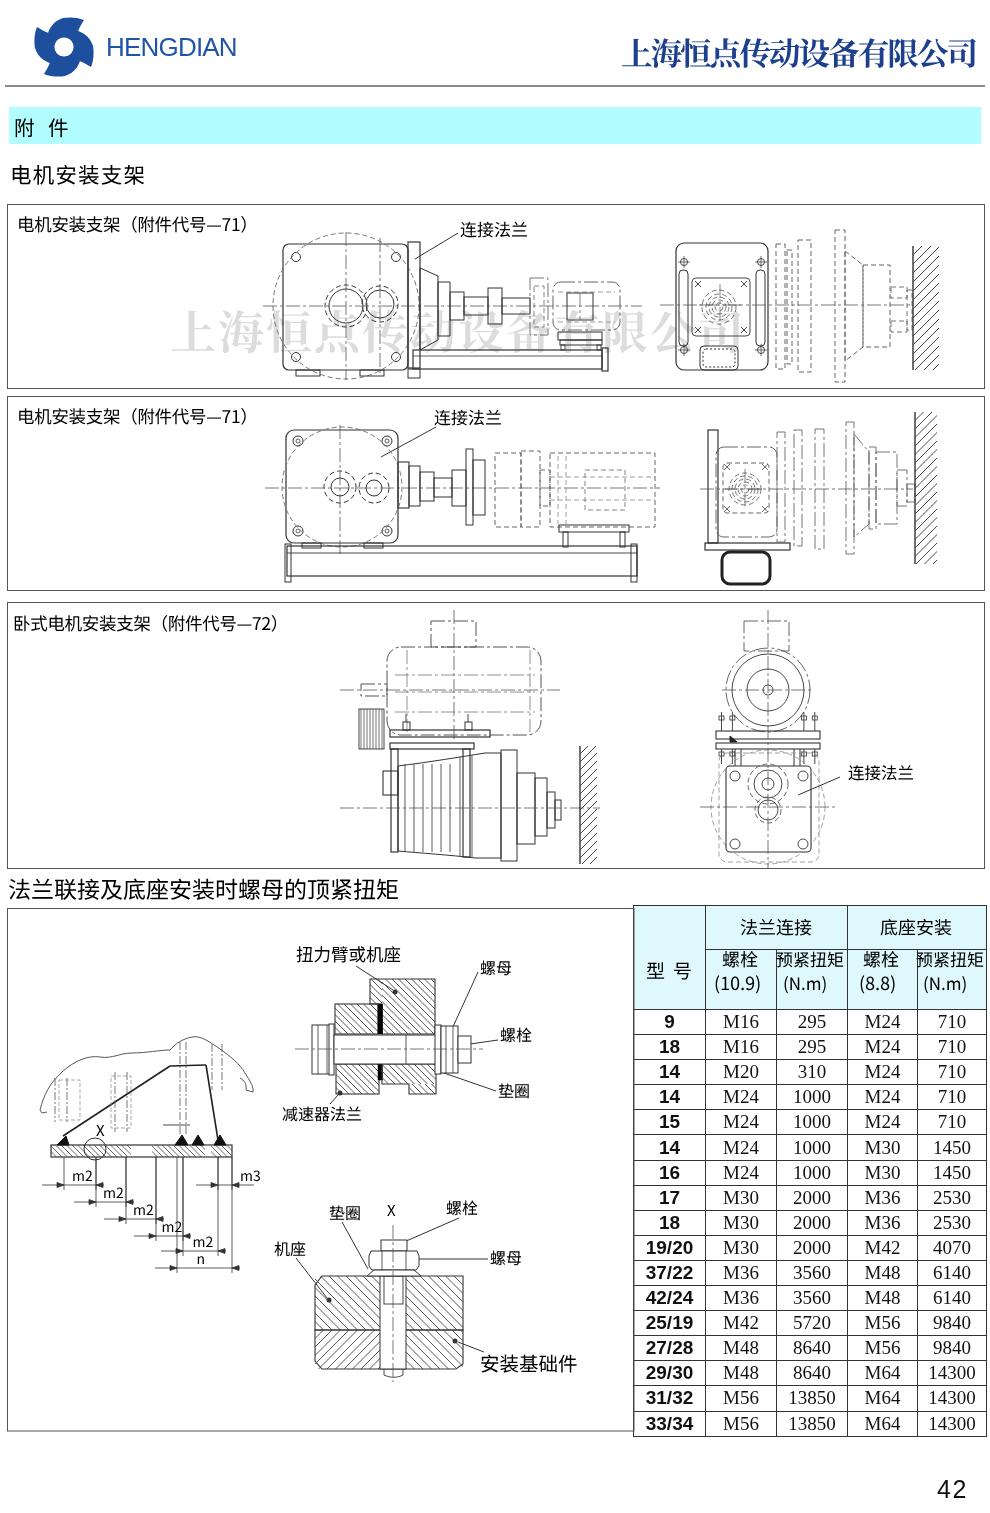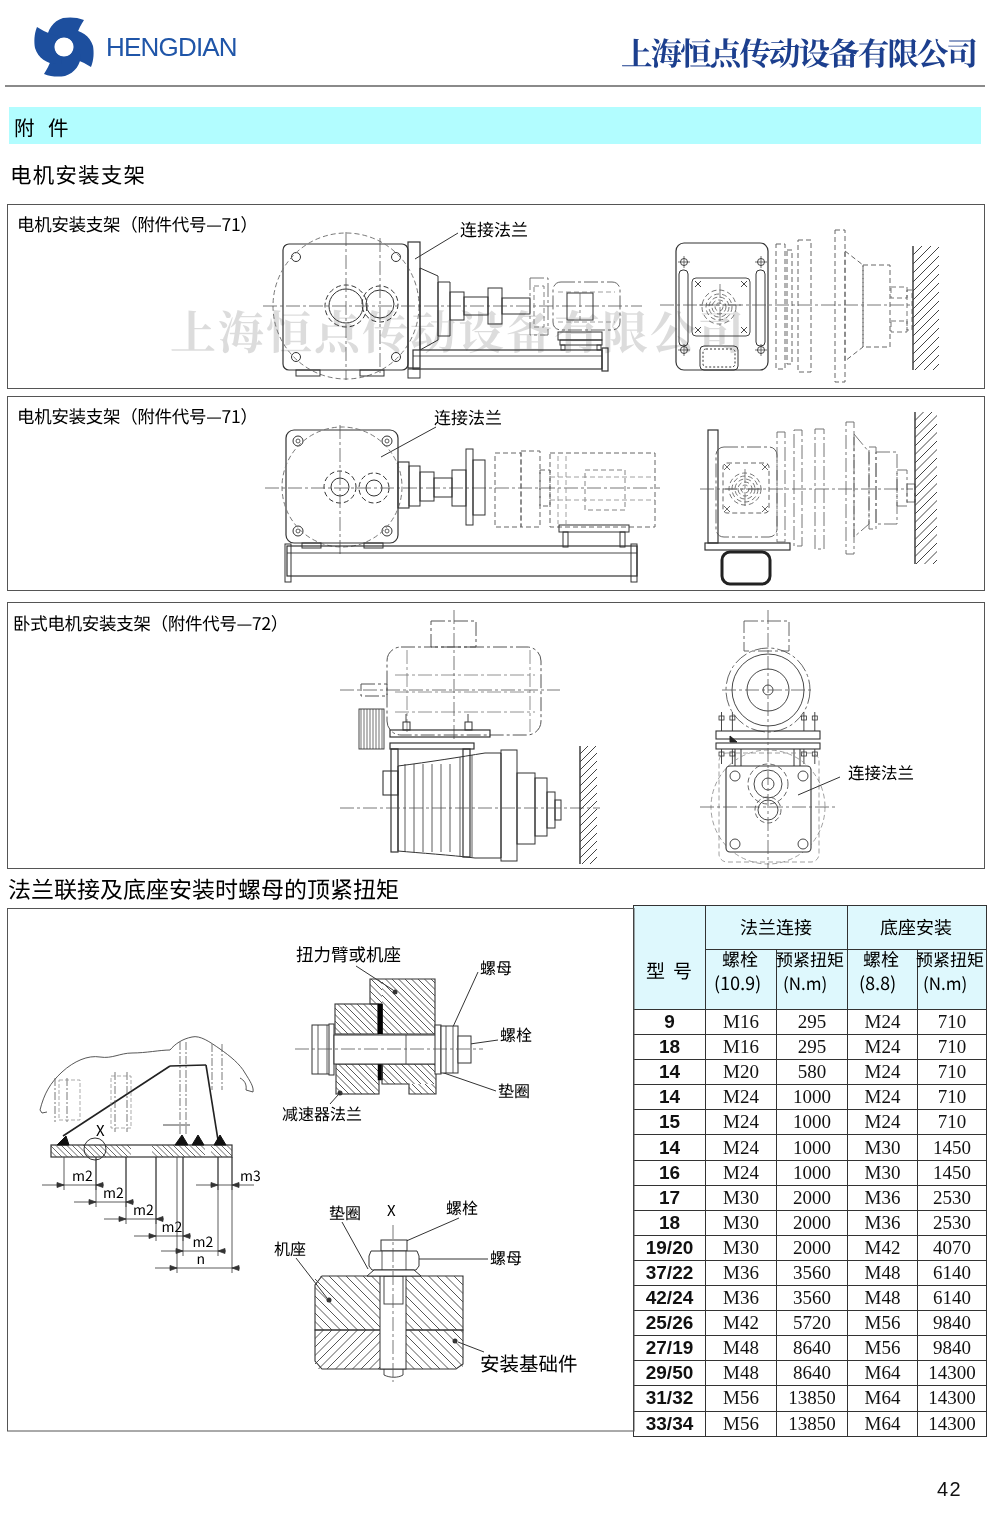--- a/index.html
+++ b/index.html
@@ -40,21 +40,21 @@
 <tr>
         <td class="m">18</td>
         <td>M16</td>
         <td>295</td>
         <td>M24</td>
         <td>710</td>
       </tr>
 <tr>
         <td class="m">14</td>
         <td>M20</td>
-        <td>580</td>
+        <td>310</td>
         <td>M24</td>
         <td>710</td>
       </tr>
 <tr>
         <td class="m">14</td>
         <td>M24</td>
         <td>1000</td>
         <td>M24</td>
         <td>710</td>
       </tr>
@@ -108,35 +108,35 @@
         <td>6140</td>
       </tr>
 <tr>
         <td class="m">42/24</td>
         <td>M36</td>
         <td>3560</td>
         <td>M48</td>
         <td>6140</td>
       </tr>
 <tr>
-        <td class="m">25/26</td>
+        <td class="m">25/19</td>
         <td>M42</td>
         <td>5720</td>
         <td>M56</td>
         <td>9840</td>
       </tr>
 <tr>
-        <td class="m">27/19</td>
+        <td class="m">27/28</td>
         <td>M48</td>
         <td>8640</td>
         <td>M56</td>
         <td>9840</td>
       </tr>
 <tr>
-        <td class="m">29/50</td>
+        <td class="m">29/30</td>
         <td>M48</td>
         <td>8640</td>
         <td>M64</td>
         <td>14300</td>
       </tr>
 <tr>
         <td class="m">31/32</td>
         <td>M56</td>
         <td>13850</td>
         <td>M64</td>
@@ -145,21 +145,21 @@
 <tr>
         <td class="m">33/34</td>
         <td>M56</td>
         <td>13850</td>
         <td>M64</td>
         <td>14300</td>
       </tr>
 </tbody>
   </table>
 
-<div style="position:absolute;left:937px;top:1477px;font-size:20px;line-height:25px;letter-spacing:1.5px;color:#111;">42</div>
+<div style="position:absolute;left:937px;top:1477px;font-size:25px;line-height:25px;letter-spacing:1.5px;color:#111;">42</div>
 
 <svg id="ov" width="990" height="1513" viewBox="0 0 990 1513">
 
 <g transform="translate(64,47)" fill="#1d4f9e">
 <path d="M 20,-27 C 13,-30 5,-30 -1,-29 C -11,-26 -17,-17 -17,-7 L -17,-3 L -10,-2 A 10.4,10.4 0 0 1 10,-2 C 11,-8 14,-18 20,-27 Z"></path>
       <path d="M 20,-27 C 13,-30 5,-30 -1,-29 C -11,-26 -17,-17 -17,-7 L -17,-3 L -10,-2 A 10.4,10.4 0 0 1 10,-2 C 11,-8 14,-18 20,-27 Z" transform="rotate(90)"></path>
       <path d="M 20,-27 C 13,-30 5,-30 -1,-29 C -11,-26 -17,-17 -17,-7 L -17,-3 L -10,-2 A 10.4,10.4 0 0 1 10,-2 C 11,-8 14,-18 20,-27 Z" transform="rotate(180)"></path>
       <path d="M 20,-27 C 13,-30 5,-30 -1,-29 C -11,-26 -17,-17 -17,-7 L -17,-3 L -10,-2 A 10.4,10.4 0 0 1 10,-2 C 11,-8 14,-18 20,-27 Z" transform="rotate(270)"></path>
 </g>
 

